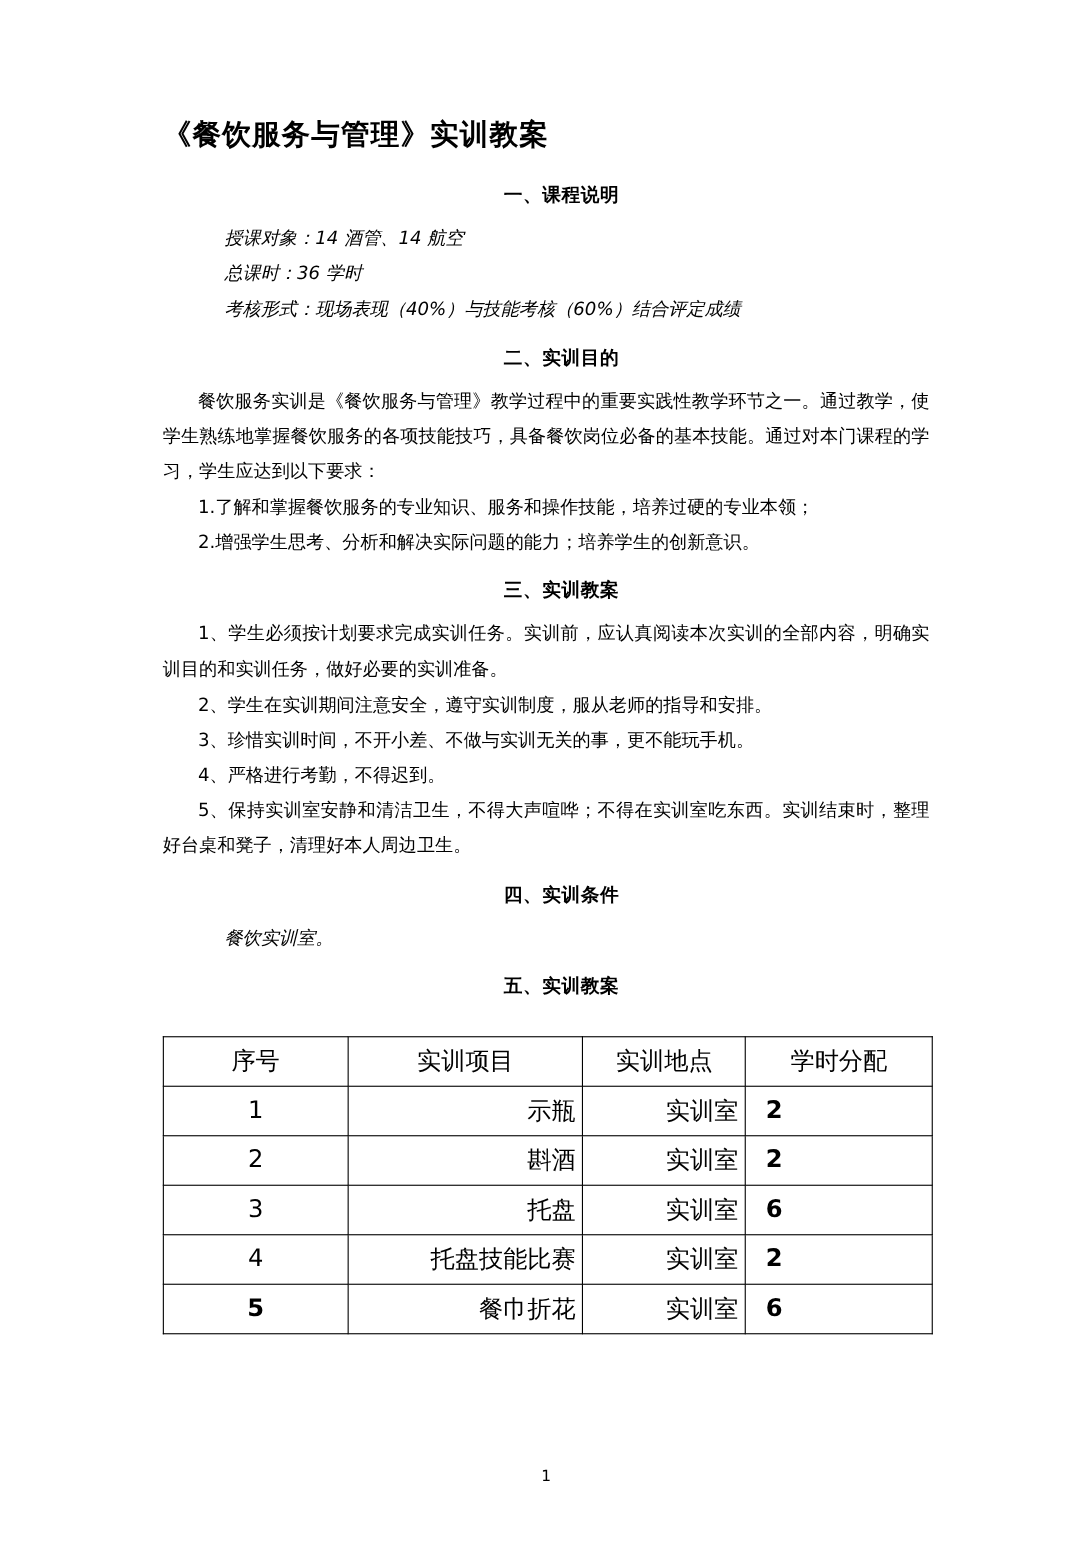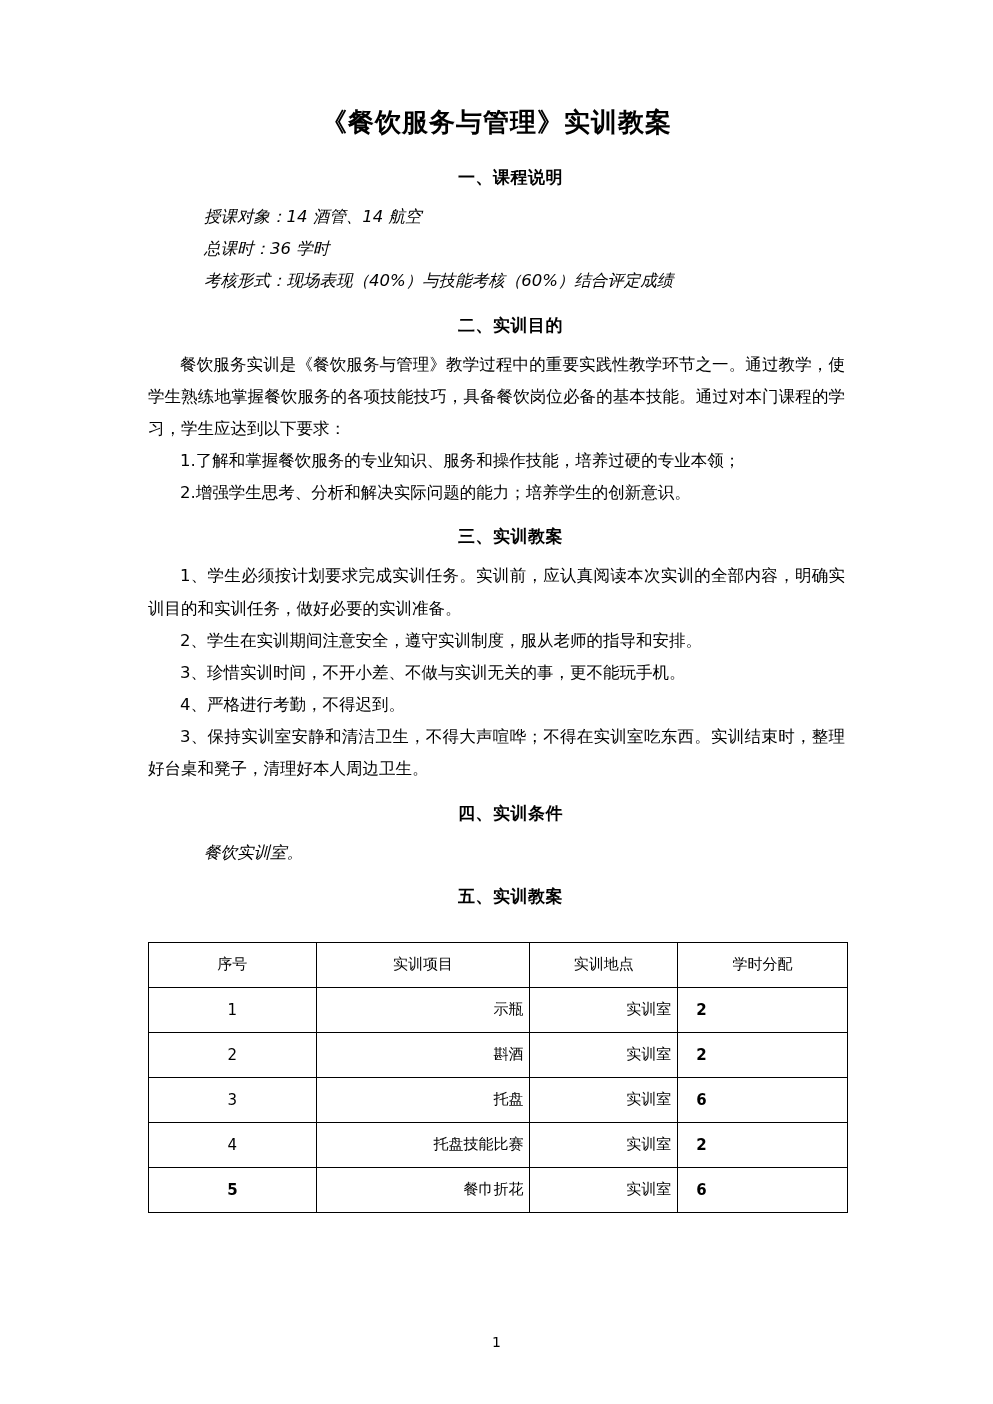--- a/index.html
+++ b/index.html
@@ -16,21 +16,20 @@
     overflow: hidden;
   }
   .page {
     position: relative;
     width: 993px;
     height: 1404px;
     box-sizing: border-box;
     padding: 105px 148px 0 148px;
   }
   .doc-title {
-    text-align: center;
     font-size: 26px;
     font-weight: bold;
     font-family: Liberation Sans, sans-serif;
     letter-spacing: 1px;
     margin: 0 0 26px 0;
   }
   .section-head {
     font-size: 17px;
     font-weight: bold;
     font-family: "DejaVu Serif", "Liberation Serif", serif;
@@ -56,21 +55,21 @@
     text-indent: 32px;
   }
   table.schedule {
     border-collapse: collapse;
     margin: 34px auto 0 auto;
     width: 700px;
   }
   table.schedule td, table.schedule th {
     border: 1.5px solid #000;
     height: 44px;
-    font-size: 15px;
+    font-size: 22px;
     font-weight: normal;
     text-align: center;
     vertical-align: middle;
     padding: 0 6px;
   }
   table.schedule col.c1 { width: 168px; }
   table.schedule col.c2 { width: 214px; }
   table.schedule col.c3 { width: 148px; }
   table.schedule col.c4 { width: 170px; }
   table.schedule td.left {
@@ -107,21 +106,21 @@
   <div class="section-head">二、实训目的</div>
   <p class="para">餐饮服务实训是《餐饮服务与管理》教学过程中的重要实践性教学环节之一。通过教学，使学生熟练地掌握餐饮服务的各项技能技巧，具备餐饮岗位必备的基本技能。通过对本门课程的学习，学生应达到以下要求：</p>
   <p class="para">1.了解和掌握餐饮服务的专业知识、服务和操作技能，培养过硬的专业本领；</p>
   <p class="para">2.增强学生思考、分析和解决实际问题的能力；培养学生的创新意识。</p>
 
   <div class="section-head">三、实训教案</div>
   <p class="para">1、学生必须按计划要求完成实训任务。实训前，应认真阅读本次实训的全部内容，明确实训目的和实训任务，做好必要的实训准备。</p>
   <p class="para">2、学生在实训期间注意安全，遵守实训制度，服从老师的指导和安排。</p>
   <p class="para">3、珍惜实训时间，不开小差、不做与实训无关的事，更不能玩手机。</p>
   <p class="para">4、严格进行考勤，不得迟到。</p>
-  <p class="para">3、保持实训室安静和清洁卫生，不得大声喧哗；不得在实训室吃东西。实训结束时，整理好台桌和凳子，清理好本人周边卫生。</p>
+  <p class="para">5、保持实训室安静和清洁卫生，不得大声喧哗；不得在实训室吃东西。实训结束时，整理好台桌和凳子，清理好本人周边卫生。</p>
 
   <div class="section-head">四、实训条件</div>
   <p class="line indent2">餐饮实训室。</p>
 
   <div class="section-head">五、实训教案</div>
 
   <table class="schedule">
     <colgroup>
       <col class="c1">
         <col class="c2">

